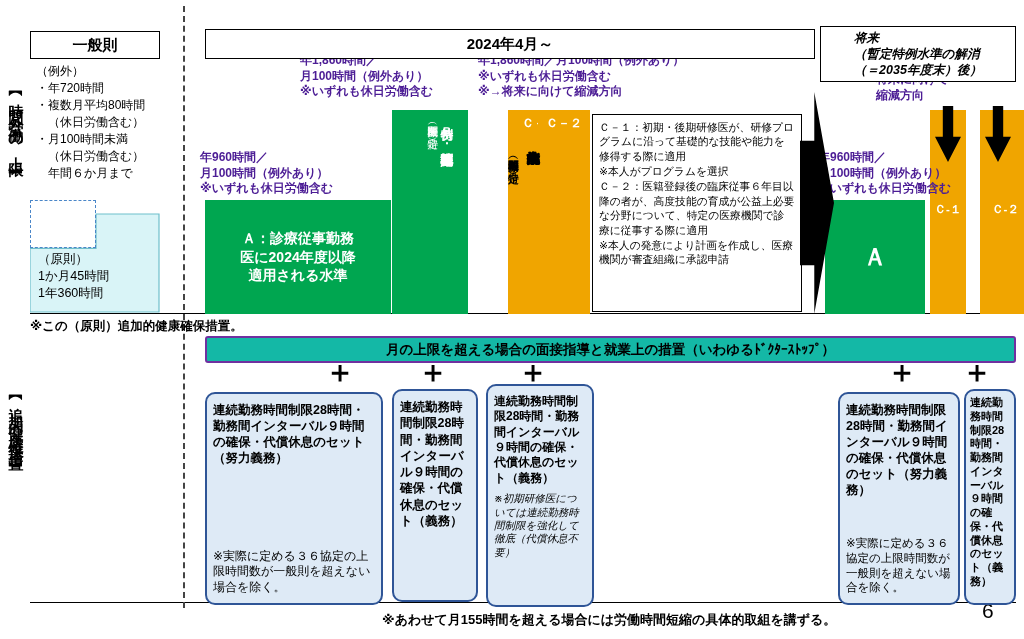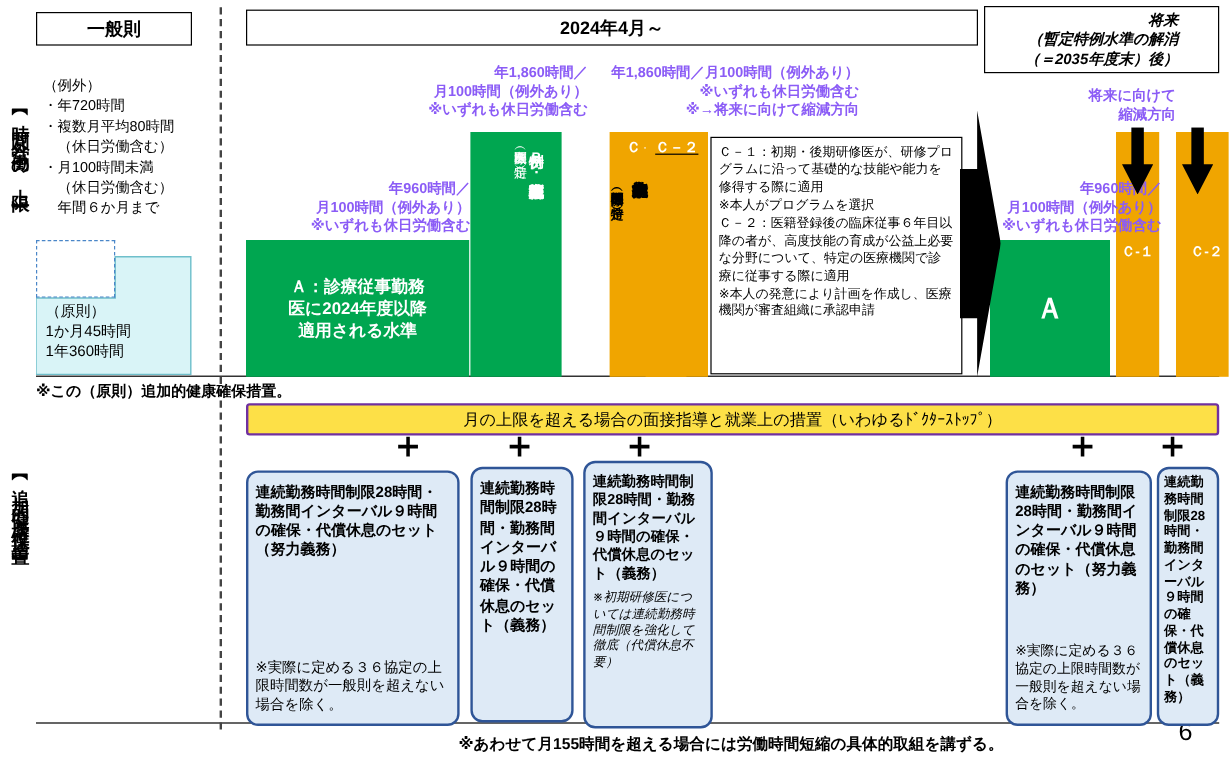--- a/index.html
+++ b/index.html
@@ -2,60 +2,60 @@
 <html><head>
 <meta charset="utf-8">
 <style>
   * { margin:0; padding:0; box-sizing:border-box; }
   html,body { background:#ffffff; }
   .stage { position:relative; width:1024px; height:639px; background:#fff; overflow:hidden;
            font-family:"Liberation Sans","DejaVu Sans",sans-serif; color:#000; }
   .pre { white-space:pre-line; }
 
   .hdr { position:absolute; border:1.6px solid #000; background:#fff; display:flex;
-         align-items:center; justify-content:center; text-align:right; font-weight:bold; z-index:3; }
+         align-items:center; justify-content:center; text-align:left; font-weight:bold; z-index:3;margin-top:21px; }
   #hdr-general { left:30px;  top:10px; width:130px; height:28px; font-size:15px; }
   #hdr-2024    { left:205px; top:8px;  width:610px; height:30px; font-size:15px; }
   #hdr-future  { left:820px; top:5px;  width:196px; height:56px; font-size:12.5px; line-height:1.3;font-style:italic; }
 
   #dash-sep { position:absolute; left:183px; top:6px; height:602px; width:0; border-left:2px dashed #444; }
 
   .vlabel { position:absolute; writing-mode:vertical-rl; font-weight:bold; font-size:15px; letter-spacing:6px; }
   #axis-overtime { left:6px; top:86px; }
   #axis-health   { left:6px; top:390px; }
 
   #exception-text { position:absolute; left:36px; top:63px; font-size:12px; line-height:1.42; }
   #step-shape  { position:absolute; left:30px; top:213px; width:130px; height:100px; }
   #dashed-box  { position:absolute; left:30px; top:200px; width:66px; height:48px; border:1.5px dashed #4a86c8; }
   #principle-text { position:absolute; left:38px; top:251px; font-size:12.5px; line-height:1.35; }
   #principle-note { position:absolute; left:30px; top:318px; font-size:12.5px; font-weight:bold; }
 
   #baseline-top    { position:absolute; left:30px; top:313px; width:986px; border-top:1.5px solid #000; }
   #baseline-bottom { position:absolute; left:30px; top:602px; width:986px; border-top:1.5px solid #000; }
 
-  .redtxt { position:absolute; color:#8b5cf6; font-weight:bold; font-size:12px; line-height:1.3; text-align:right; z-index:2; }
+  .redtxt { position:absolute; color:#4c1d95; font-weight:bold; font-size:12px; line-height:1.3; text-align:left; z-index:2; }
   #limit-a-2024     { left:200px; top:150px; width:192px; }
   #limit-b          { left:300px; top:53px;  width:190px; }
   #limit-c          { left:478px; top:53px;  width:238px; }
   #future-reduction { left:876px; top:72px;  width:104px; }
   #limit-a-future   { left:818px; top:150px; width:150px; }
 
   .greenbox { position:absolute; background:#00A650; color:#fff; font-weight:bold;
               display:flex; align-items:center; justify-content:center; text-align:center; }
   #box-a-2024   { left:205px; top:200px; width:186px; height:114px; font-size:14px; line-height:1.35; }
   #box-a-future { left:825px; top:200px; width:100px; height:114px; font-size:24px; }
 
   #box-b { position:absolute; left:392px; top:110px; width:76px; height:204px; background:#00A650;
            writing-mode:vertical-rl; padding:8px 14px 4px 4px; }
   #box-b .vmain { display:block; color:#fff; font-weight:bold; font-size:12.5px; line-height:1.18; }
   #box-b .vsub  { display:block; color:#fff; font-size:10.5px; line-height:1.25; }
 
   .orangebox { position:absolute; background:#F0A500; }
   #box-c1 { left:508px; top:110px; width:64px; height:204px; }
-  #box-c2 { left:538px; top:110px; width:52px; height:204px;text-decoration:underline; }
+  #box-c2 { left:538px; top:110px; width:52px; height:204px; }
   #box-c1-future { left:930px; top:110px; width:36px; height:204px; }
   #box-c2-future { left:980px; top:110px; width:51px; height:204px; }
   .clabel { color:#fff; font-weight:bold; font-size:12px; text-align:center; margin-top:5px; }
   .clabel.low { margin-top:92px; font-size:11.5px; }
 
   .vtext { position:absolute; writing-mode:vertical-rl; color:#000; z-index:2; }
   #c-title { left:524px; top:140px; font-size:13.5px; font-weight:bold; }
   #c-sub   { left:507px; top:152px; font-size:10.5px; font-weight:bold; }
 
   #c-explain { position:absolute; left:592px; top:114px; width:210px; height:198px; background:#fff;
@@ -63,23 +63,23 @@
   #c-explain > div { margin-bottom:1px; }
 
   #big-arrow { position:absolute; left:800px; top:92px; width:34px; height:222px; background:#000;
                clip-path:polygon(0 22%, 42% 22%, 42% 0, 100% 50%, 42% 100%, 42% 78%, 0 78%); z-index:3; }
 
   .down-arrow { position:absolute; width:26px; height:56px; background:#000; z-index:4;
                 clip-path:polygon(30% 0, 70% 0, 70% 55%, 100% 55%, 50% 100%, 0 55%, 30% 55%); }
   #down-arrow-1 { left:935px; top:106px; }
   #down-arrow-2 { left:985px; top:106px; }
 
-  #doctor-stop { position:absolute; left:205px; top:336px; width:811px; height:27px; background:#fde047;
+  #doctor-stop { position:absolute; left:205px; top:336px; width:811px; height:27px; background:#14b8a6;
                  border:2.5px solid #7030A0; border-radius:3px; display:flex; align-items:center;
-                 justify-content:center; font-weight:normal; font-size:13.5px; z-index:2; }
+                 justify-content:center; font-weight:bold; font-size:13.5px; z-index:2; }
 
   .plus { position:absolute; top:357px; transform:translateX(-50%); font-size:30px; font-weight:900; z-index:6; line-height:1; }
   #plus-1{left:340px} #plus-2{left:433px} #plus-3{left:533px} #plus-4{left:902px} #plus-5{left:977px}
 
   .mbox { position:absolute; background:#DEEAF6; border:2px solid #2F5597; border-radius:10px;
           padding:8px 6px; display:flex; flex-direction:column; z-index:3; text-align:left; }
   .mbox .main { font-weight:bold; }
   .mbox.spread { justify-content:space-between;gap:12px; }
   #mbox-1 { left:205px; top:392px; width:178px; height:213px; font-size:12.5px; line-height:1.28; }
   #mbox-1 .note { font-size:12px; }

